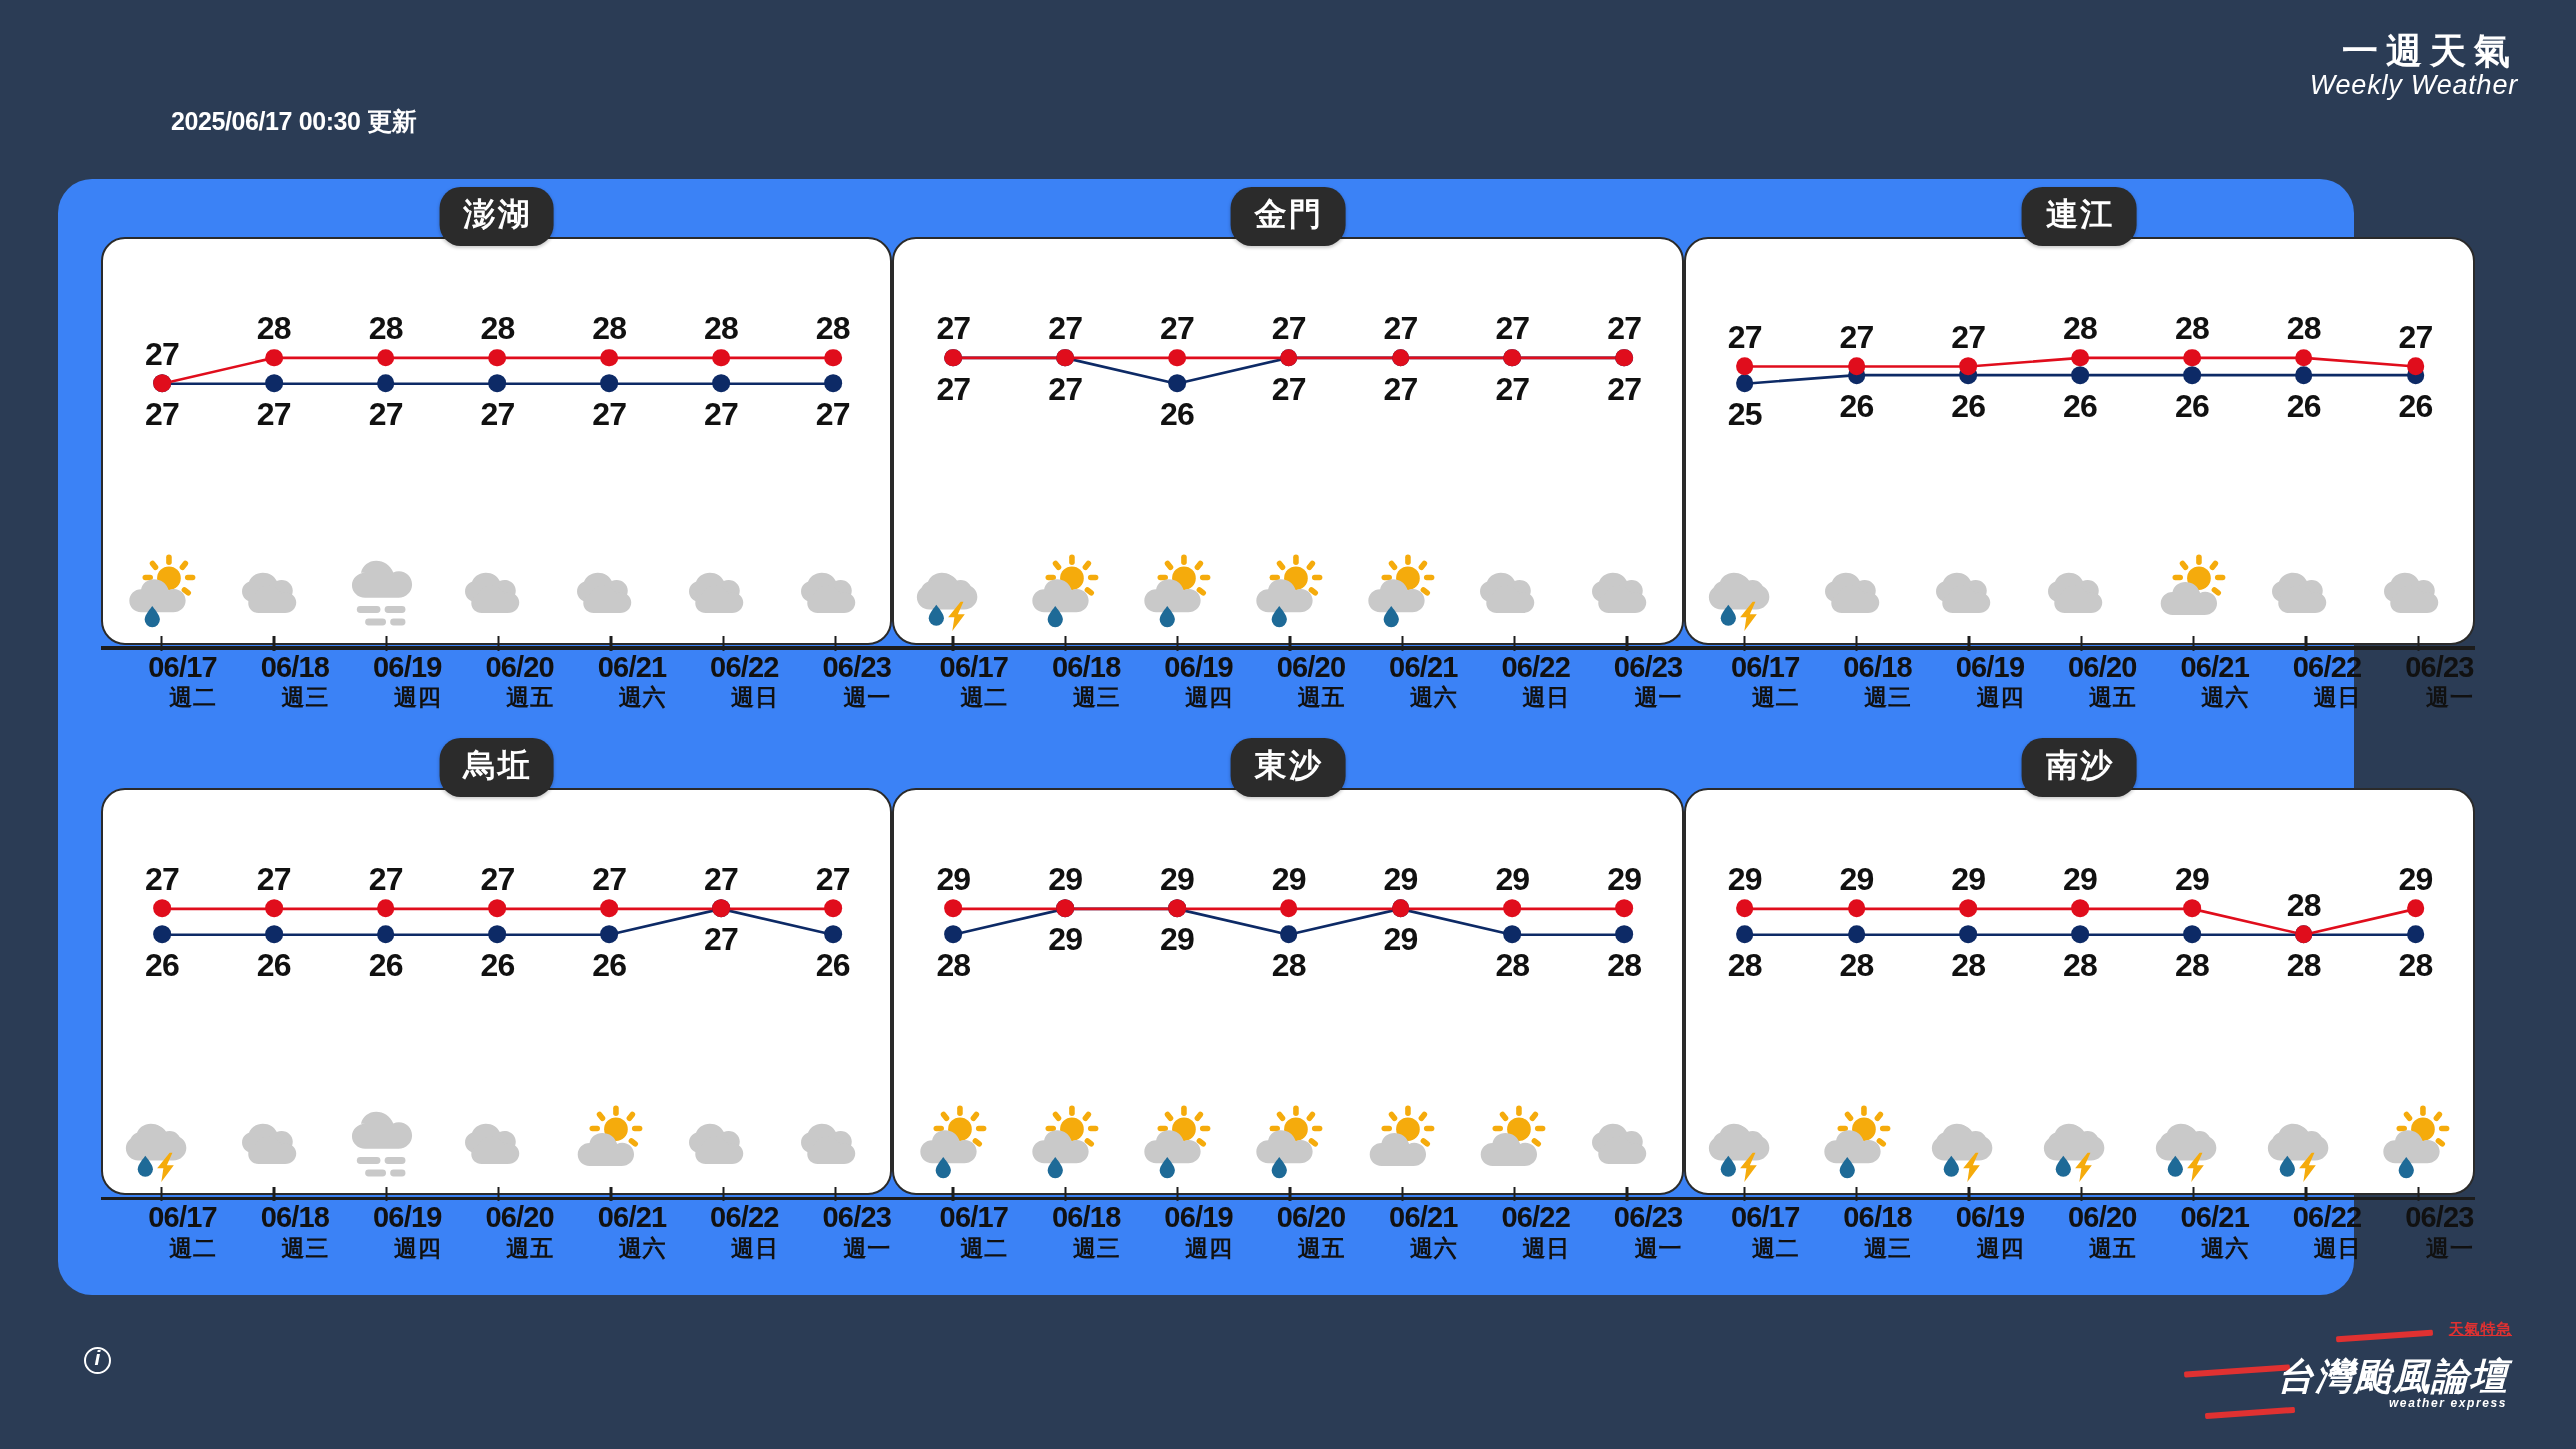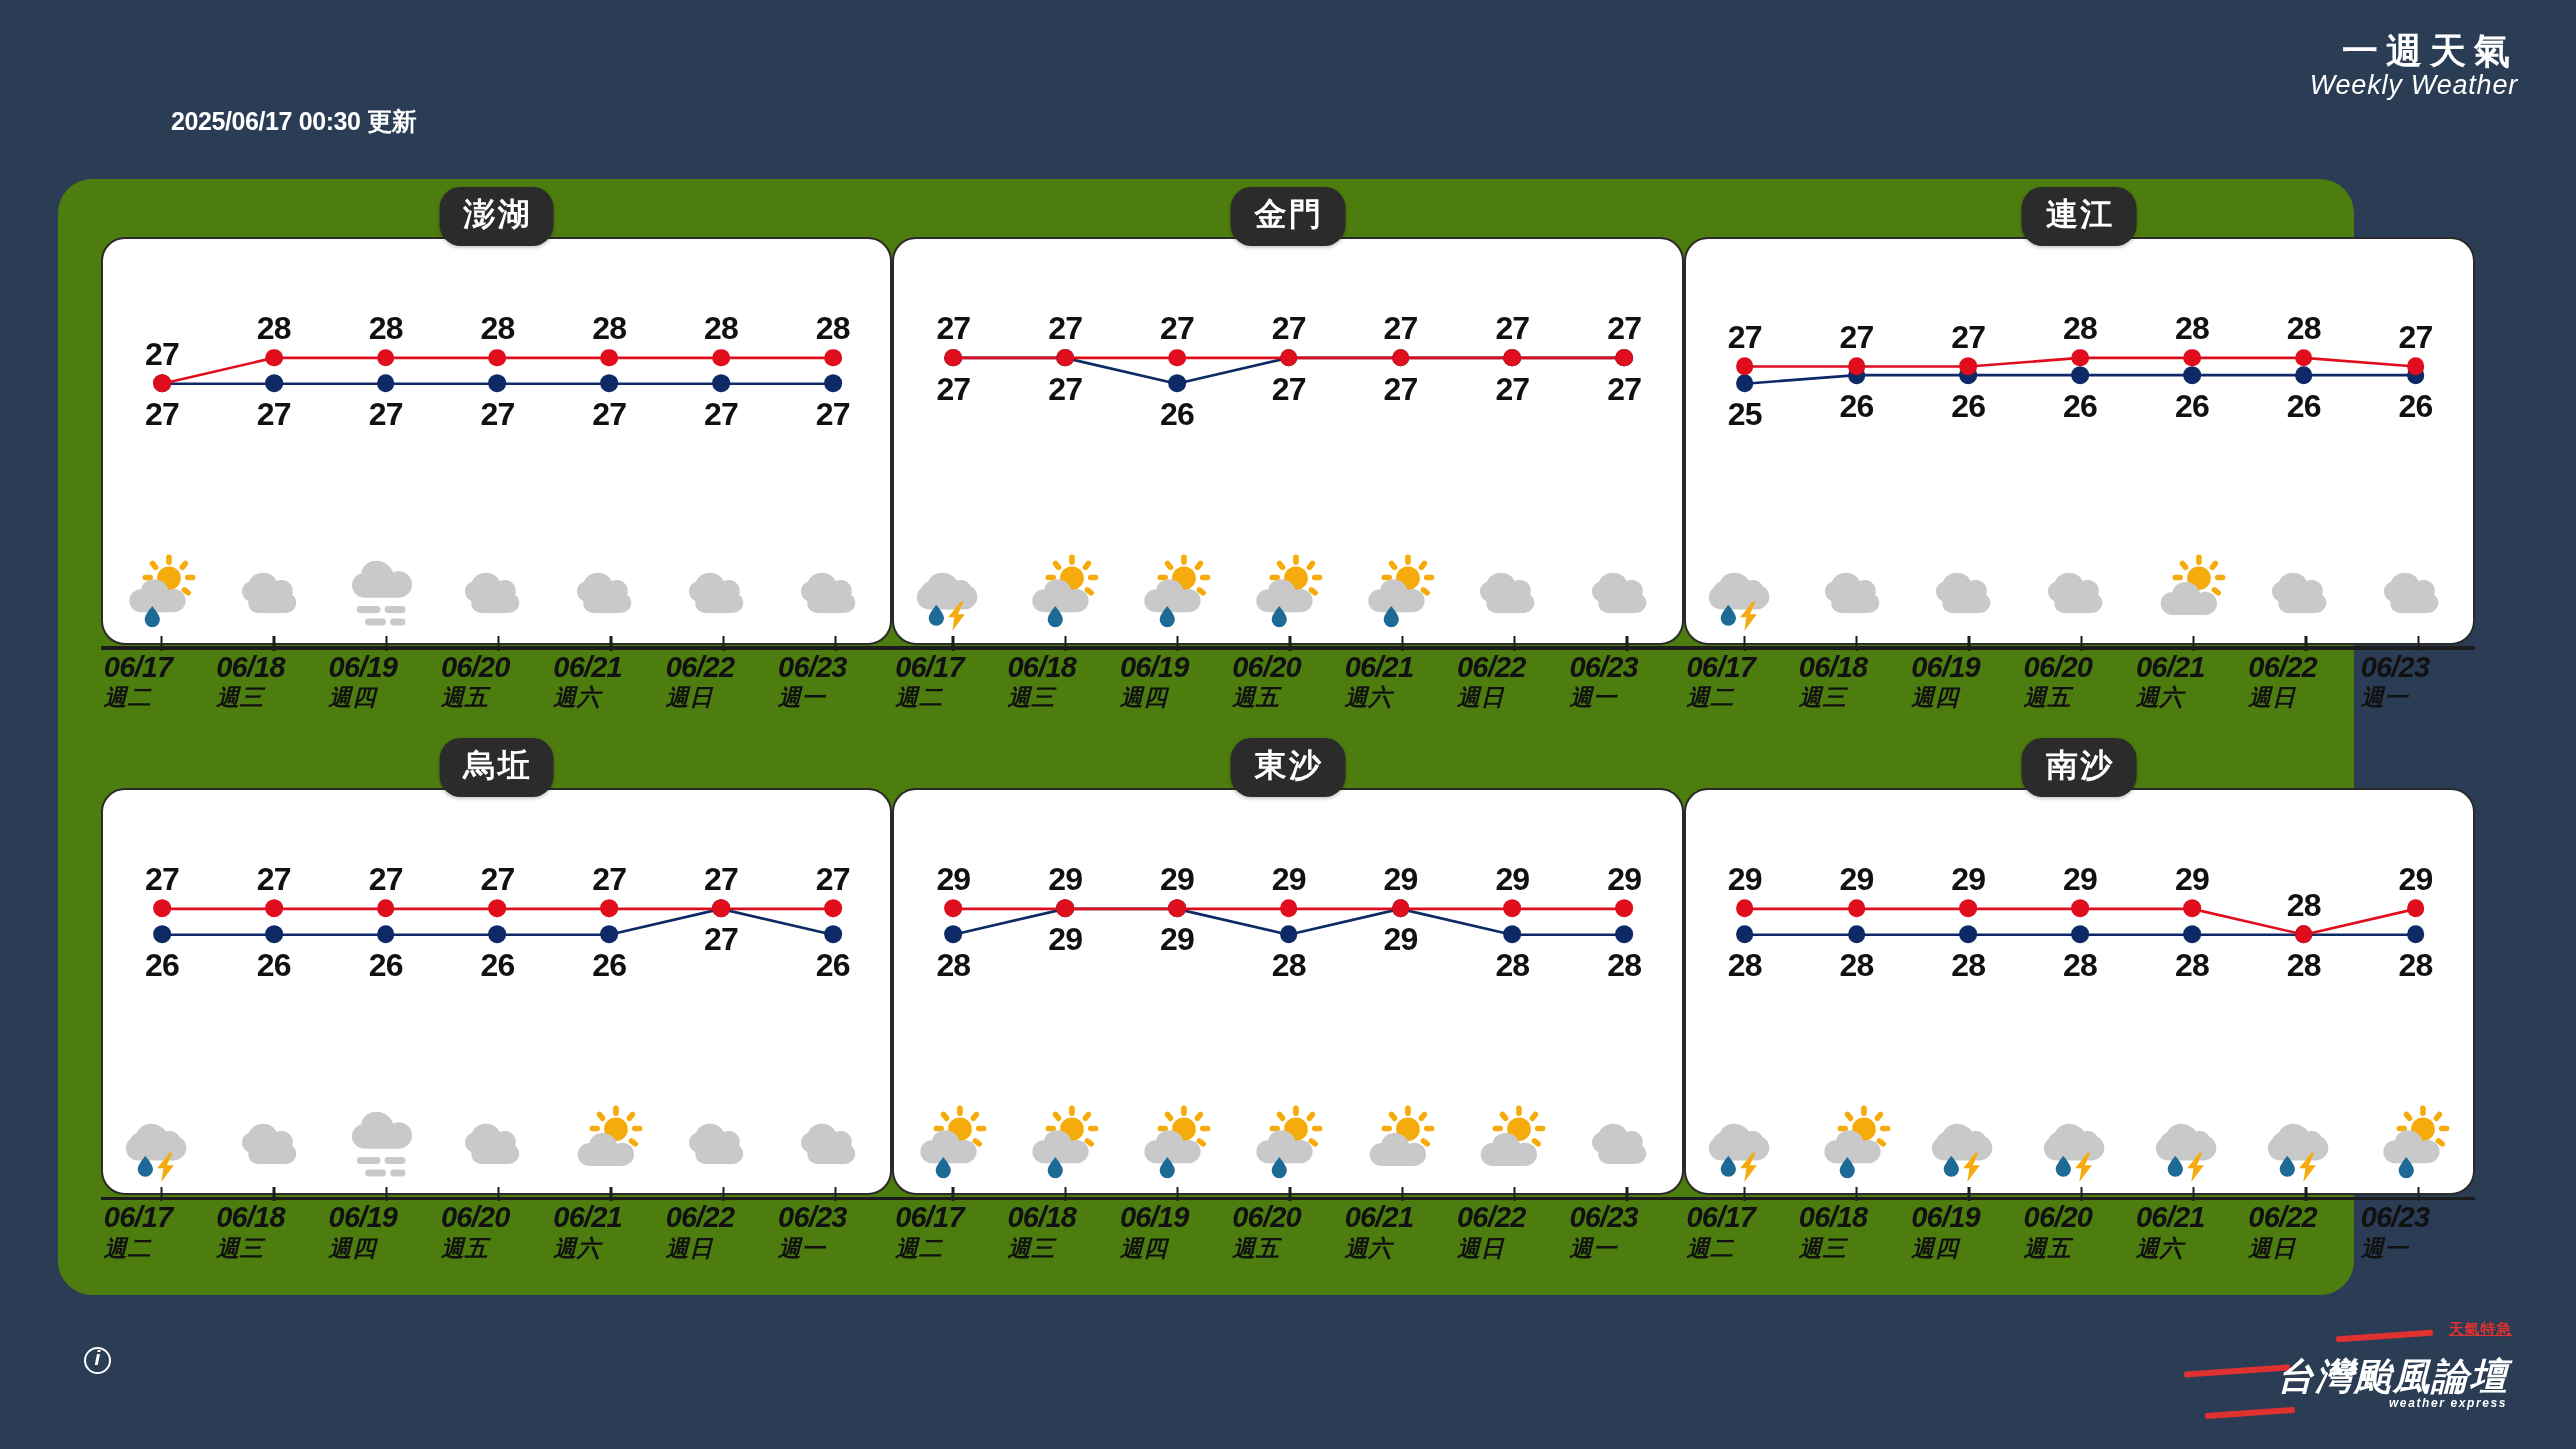--- a/index.html
+++ b/index.html
@@ -27,21 +27,21 @@
   #brand-block {
     position: absolute; right: 58px; top: 32px; text-align: right; color: #fff;
   }
   #brand-zh { font-size: 36px; font-weight: bold; letter-spacing: 8px; line-height: 1.05; }
   #brand-en { font-size: 27px; font-style: italic; letter-spacing: 0.8px; line-height: 1.1; margin-top: 1.6px; }
 
   
   #card {
     position: absolute; left: 58px; top: 179px;
     width: 2296px; height: 1116px;
-    background: #4d7c0f; border-radius: 34px;
+    background: #3b82f6; border-radius: 34px;
   }
 
   
   #grid {
     position: absolute; left: 0; top: 0; width: 2460px; height: 1116px;
     display: grid;
     grid-template-columns: repeat(3, 1fr);
     grid-template-rows: repeat(2, 1fr);
     padding: 4.8px 43px 9.7px 43px;
   }
@@ -92,21 +92,21 @@
   .icon-cell svg { width: 100%; height: 100%; display: block; }
 
   
   .axis-line {
     position: absolute; left: 0; right: 0; bottom: 85px; height: 3.2px; background: #1c1c1c;
   }
   .dates-row {
     position: absolute; left: 0; right: 0; bottom: 0; height: 84px;
   }
   .date-cell {
-    position: absolute; top: 0; width: 113px; transform: translateX(-50%); text-align: left; font-style: italic;
+    position: absolute; top: 0; width: 113px; transform: translateX(-50%); text-align: right;
   }
   .tick { position: absolute; left: 50%; top: -14.5px; width: 2.4px; height: 14.5px; background: #1c1c1c; }
   .d-md { font-size: 29px; font-weight: bold; color: #111; line-height: 1.16; letter-spacing: -0.8px; }
   .d-wd { font-size: 23px; font-weight: bold; color: #111; line-height: 1.16; letter-spacing: 0.8px; }
 
   
   #footer {
     position: absolute; left: 0; bottom: 0; width: 2576px; height: 155px;
   }
   #footer-note {

